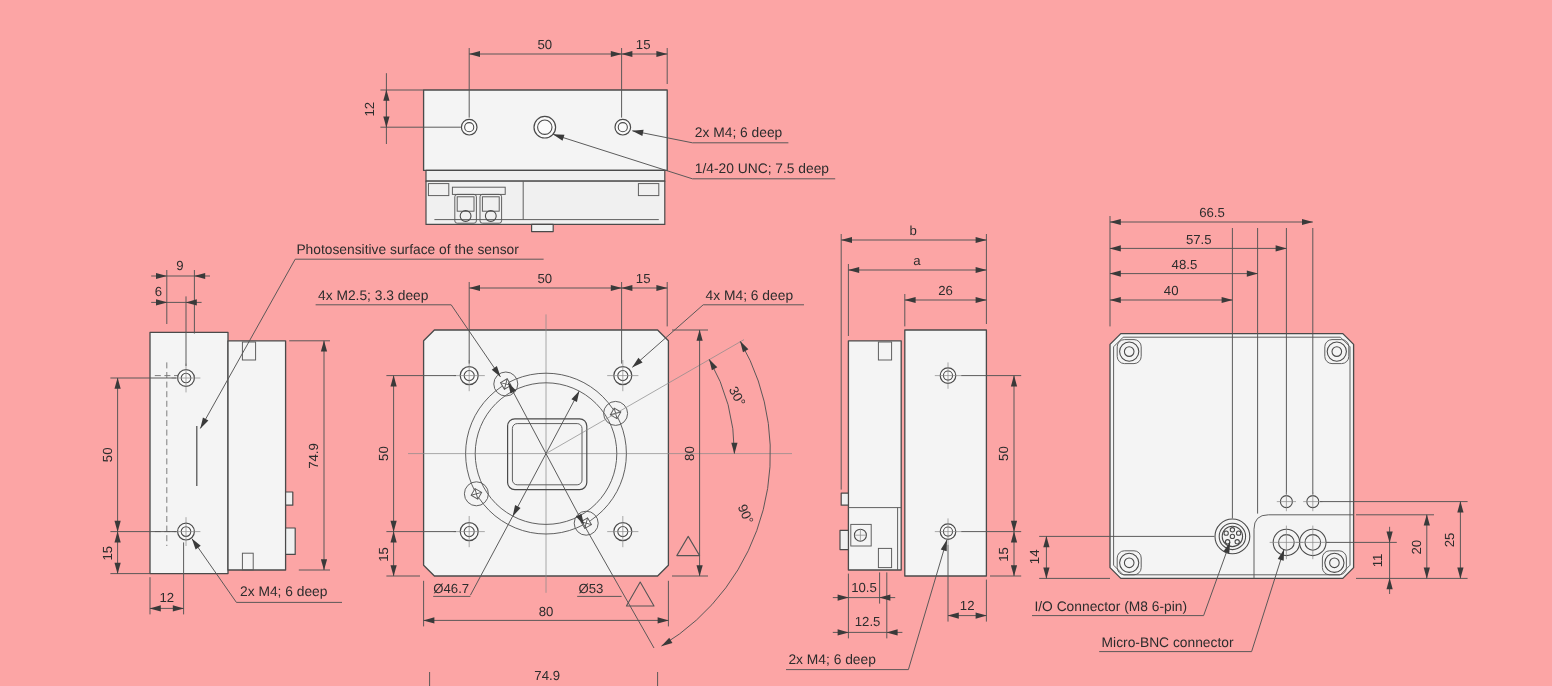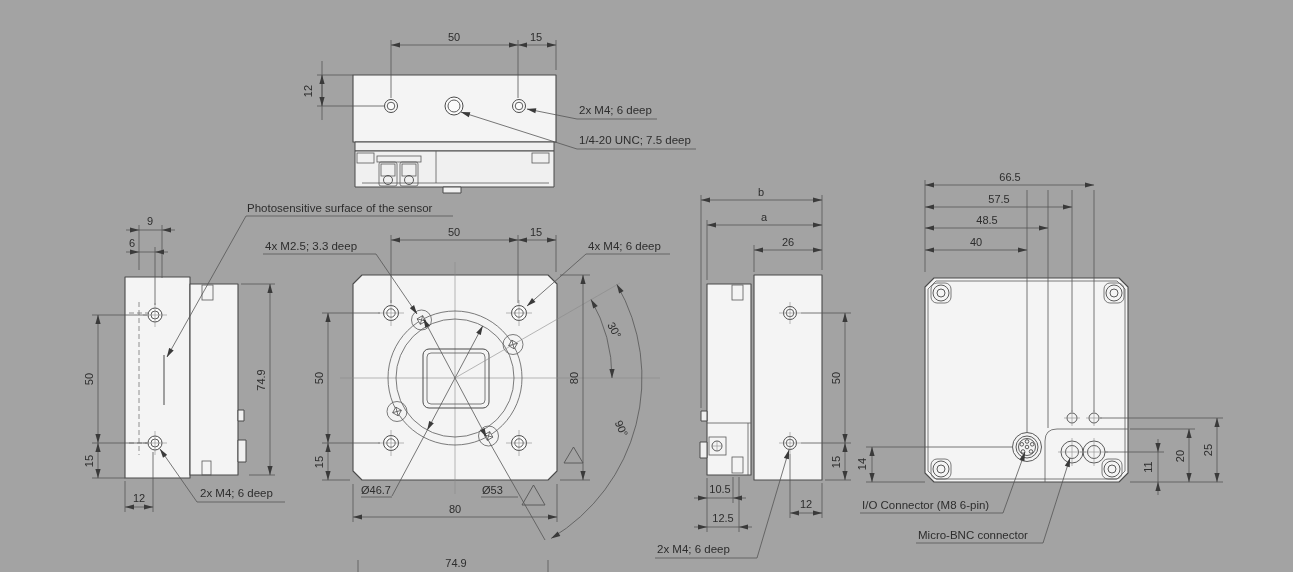--- a/index.html
+++ b/index.html
@@ -1,16 +1,16 @@
 <!DOCTYPE html>
 <html><head>
 <meta charset="utf-8">
 <style>
   html,body{margin:0;padding:0;background:#ffffff;}
-  .stage{position:relative;width:1293px;height:572px;background:#a3a3a3;overflow:hidden;
+  .stage{position:relative;width:1293px;height:572px;background:#fca5a5;overflow:hidden;
          font-family:"Liberation Sans", sans-serif;}
   svg{display:block}
   svg text{font-family:"Liberation Sans", sans-serif;font-size:11px;fill:#2d2d2d;}
   svg text.lbl{font-size:11.5px;}
   .body{fill:#f4f4f4;stroke:#4a4a4a;stroke-width:1.1;stroke-linejoin:round;}
   .body2{fill:#f0f0f0;stroke:#4a4a4a;stroke-width:1;stroke-linejoin:round;}
   .ln{fill:none;stroke:#4a4a4a;stroke-width:1;}
   .lnt{fill:none;stroke:#5a5a5a;stroke-width:0.8;}
   .hole{fill:#fbfbfb;stroke:#4a4a4a;stroke-width:1;}
   .holei{fill:none;stroke:#4a4a4a;stroke-width:0.9;}

